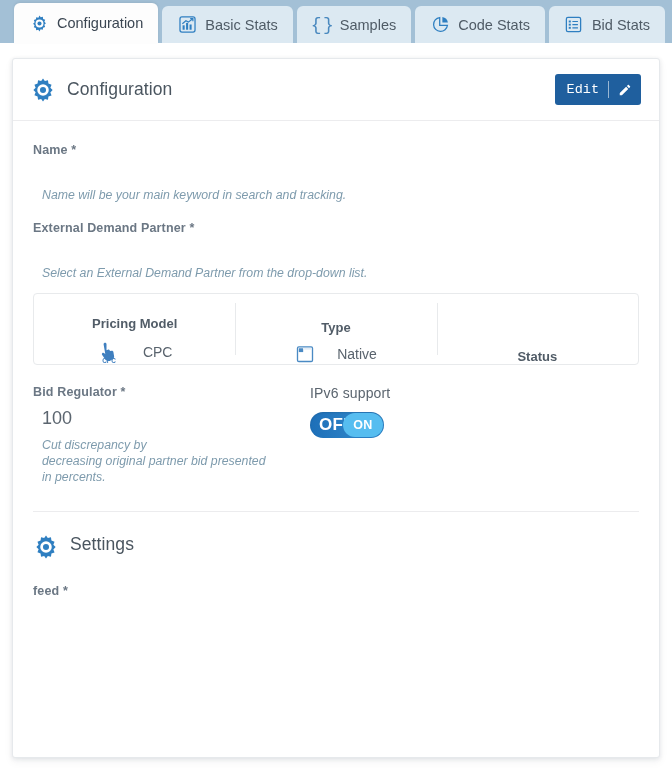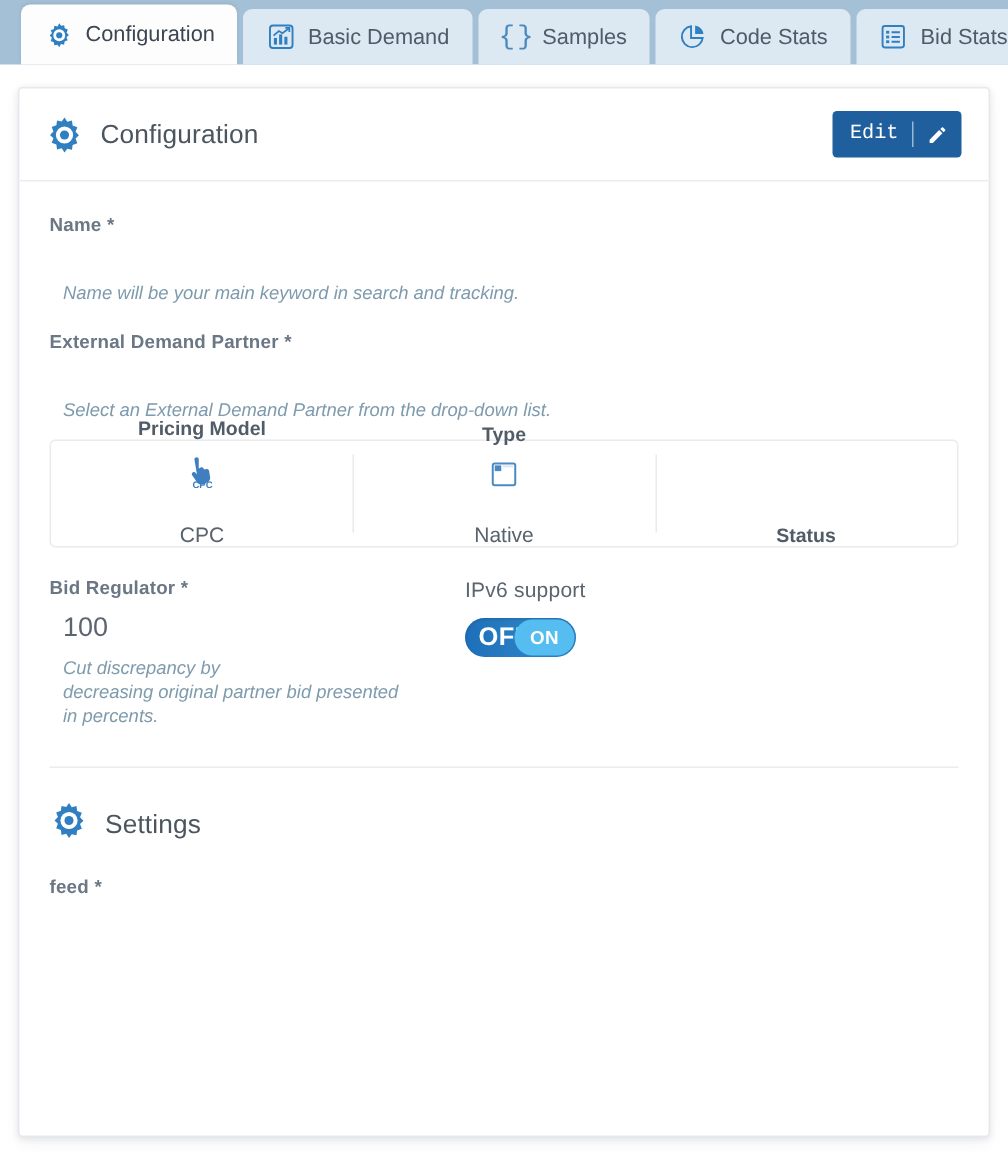--- a/index.html
+++ b/index.html
@@ -168,21 +168,20 @@
     font-size: 13px;
     font-weight: bold;
     color: #515c67;
   }
   .info-val {
     display: flex;
     align-items: center;
     gap: 22px;
     font-size: 14px;
     color: #59636d;
-    flex-direction: column;
   }
   .icon-cpc { width: 24px; height: 24px; flex: 0 0 24px; }
   .icon-native { width: 20px; height: 20px; flex: 0 0 20px; }
 
   .badge-active {
     background: #1fa97a;
     color: #ffffff;
     font-size: 12.5px;
     border-radius: 3px;
     padding: 4px 9px;
@@ -247,21 +246,21 @@
   }
 
   .hr {
     height: 1px;
     background: #ececee;
     margin: 26px 0 0 0;
   }
 
   .section-head {
     display: flex;
-    align-items: flex-end;
+    align-items: flex-start;
     margin-top: 22px;
     margin-bottom: 24px;
   }
   .section-head .hdr-title { margin-left: 11px; }
 
   .settings-field { margin-bottom: 44px; }
 </style>
 </head>
 <body>
 
@@ -286,21 +285,21 @@
       <span class="ticon">
         <svg viewBox="0 0 24 24" width="19" height="19" fill="none" stroke="currentColor" stroke-width="1.6">
           <rect x="2.5" y="2.5" width="19" height="19" rx="2.5"></rect>
           <rect x="5.8" y="13" width="2.6" height="5.6" fill="currentColor" stroke="none"></rect>
           <rect x="10.2" y="10" width="2.6" height="8.6" fill="currentColor" stroke="none"></rect>
           <rect x="14.6" y="12" width="2.6" height="6.6" fill="currentColor" stroke="none"></rect>
           <path d="M5.5 11 L10 7.2 L13 9 L18.3 5" stroke="currentColor" stroke-width="1.5" fill="none"></path>
           <path d="M15.4 4.6 h3.4 v3.4" stroke="currentColor" stroke-width="1.5" fill="none"></path>
         </svg>
       </span>
-      <span>Basic Demand</span>
+      <span>Basic Stats</span>
     </div>
 
     <div class="tab">
       <span class="ticon braces">{ }</span>
       <span>Samples</span>
     </div>
 
     <div class="tab">
       <span class="ticon">
         <svg viewBox="0 0 24 24" width="19" height="19" fill="none" stroke="currentColor" stroke-width="1.6">

